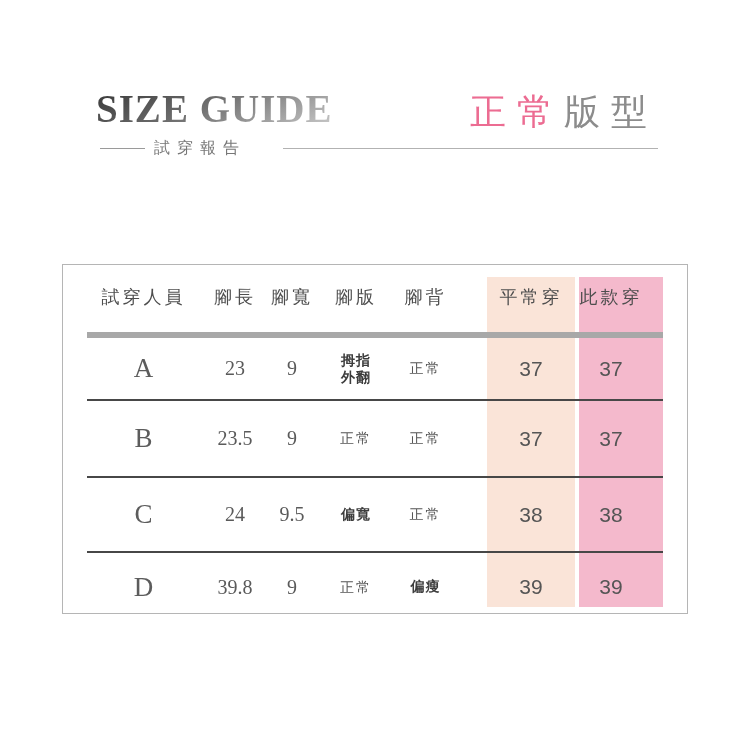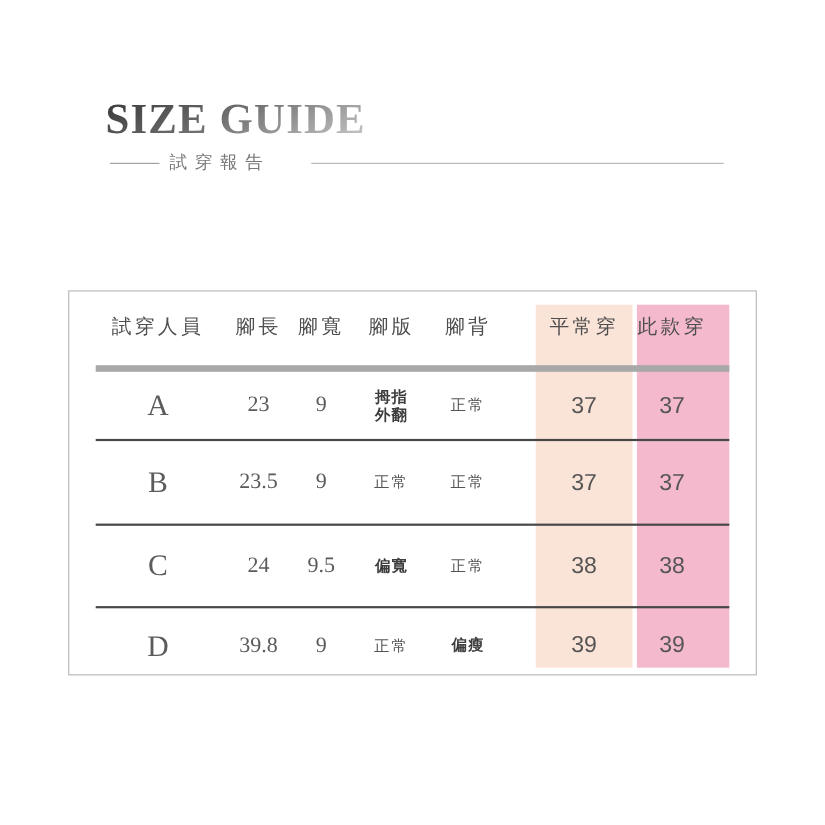--- a/index.html
+++ b/index.html
@@ -54,20 +54,21 @@
 <div class="canvas">
 
   <div class="brand">SIZE GUIDE</div>
 
   <div class="sub-row">
     <span class="dash-left"></span>
     <span class="sub-text">試穿報告</span>
   </div>
   <div class="long-rule"></div>
 
+  <div class="fit"><span class="fit-accent">正常</span><span class="fit-rest">版型</span></div>
 
 
   <div class="tablebox">
     <div class="band band-peach"></div>
     <div class="band band-pink"></div>
 
     <div class="thead">
       <div class="cell c1">試穿人員</div>
       <div class="cell c2">腳長</div>
       <div class="cell c3">腳寬</div>

